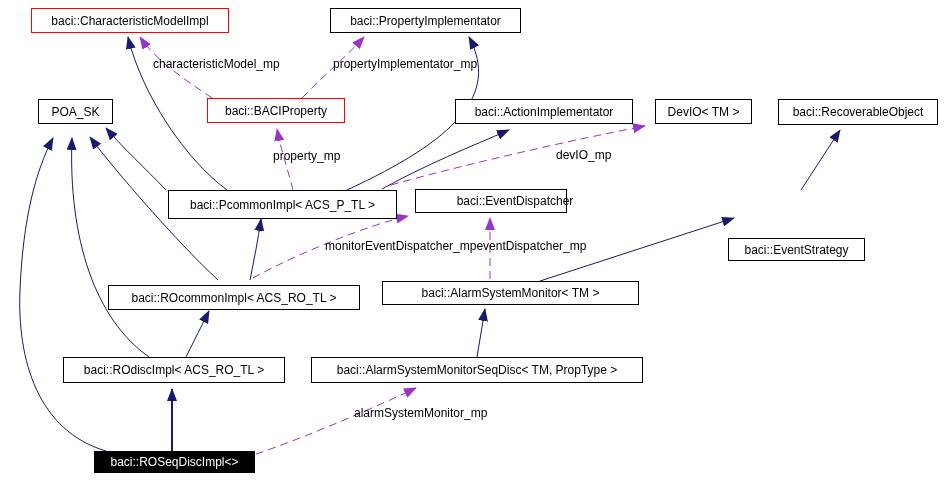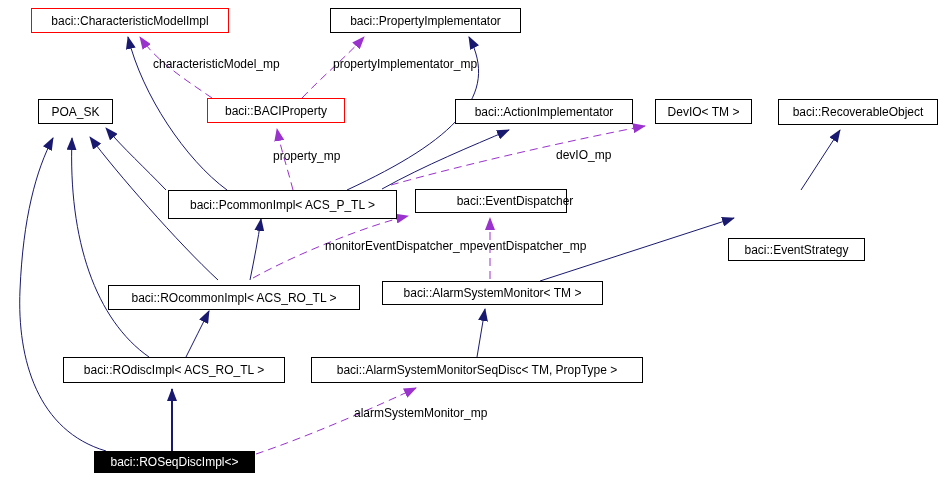--- a/index.html
+++ b/index.html
@@ -111,21 +111,21 @@
     </div>
   <div class="node" style="left:415px;top:189px;width:152px;height:24px;padding-left:48px;">
       <span>baci::EventDispatcher</span>
     </div>
   <div class="node" style="left:728px;top:190px;width:137px;height:23px;margin-top:48px;">
       <span>baci::EventStrategy</span>
     </div>
   <div class="node" style="left:108px;top:285px;width:252px;height:25px;">
       <span>baci::ROcommonImpl&lt; ACS_RO_TL &gt;</span>
     </div>
-  <div class="node" style="left:382px;top:281px;width:221px;height:24px;">
+  <div class="node" style="left:382px;top:281px;width:257px;height:24px;">
       <span>baci::AlarmSystemMonitor&lt; TM &gt;</span>
     </div>
   <div class="node" style="left:63px;top:357px;width:222px;height:26px;">
       <span>baci::ROdiscImpl&lt; ACS_RO_TL &gt;</span>
     </div>
   <div class="node" style="left:311px;top:357px;width:332px;height:26px;">
       <span>baci::AlarmSystemMonitorSeqDisc&lt; TM, PropType &gt;</span>
     </div>
   <div class="node node-focus" style="left:94px;top:451px;width:161px;height:22px;">
       <span>baci::ROSeqDiscImpl&lt;&gt;</span>

